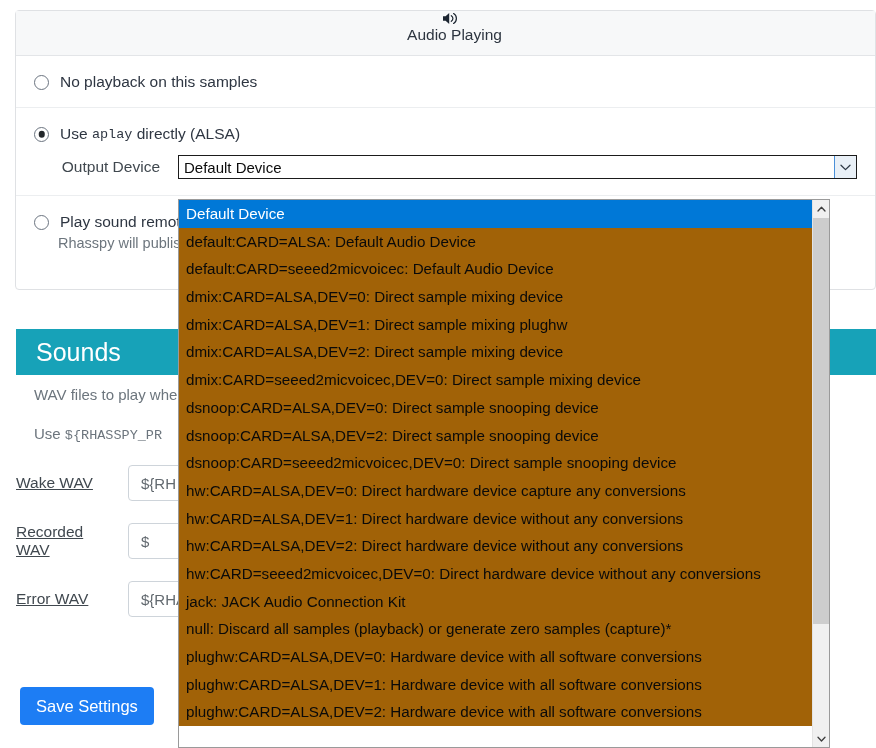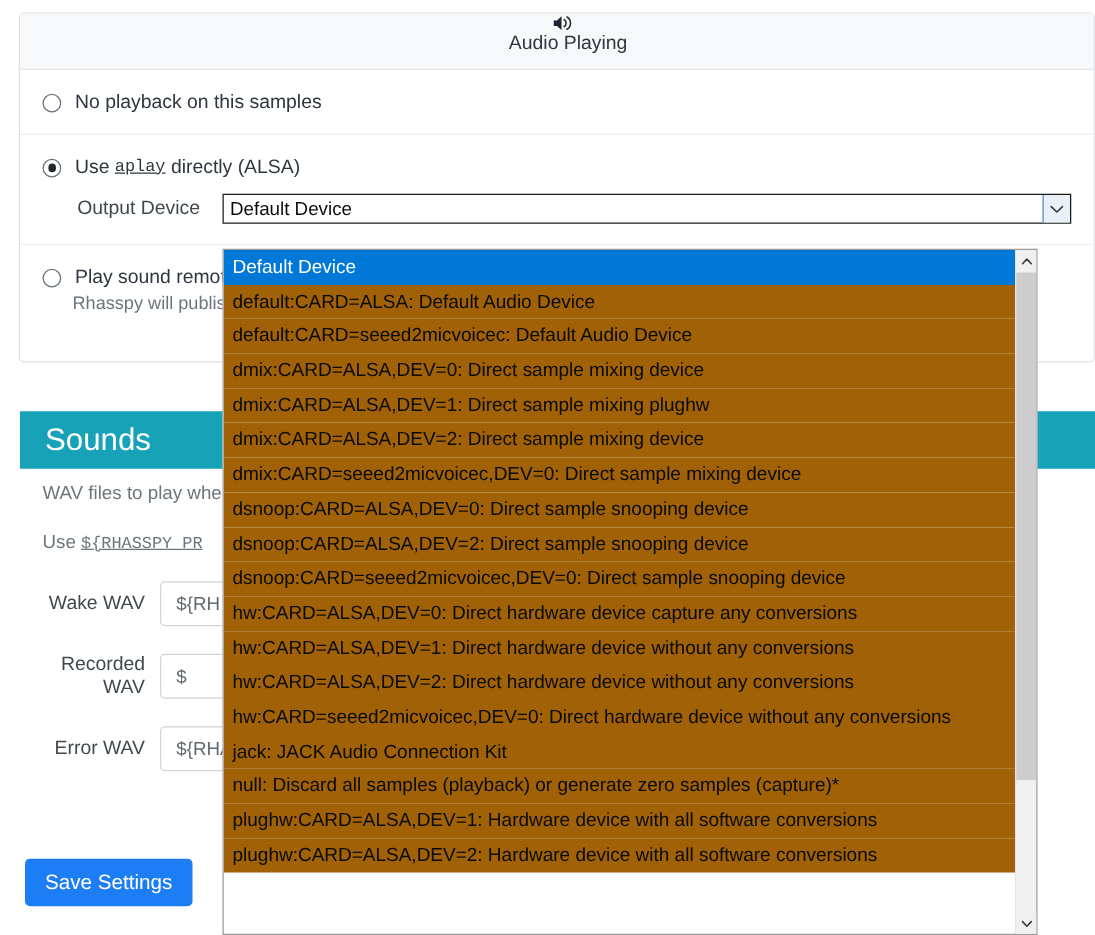--- a/index.html
+++ b/index.html
@@ -81,21 +81,20 @@
     position: absolute;
     left: 50%; top: 50%;
     transform: translate(-50%, -50%);
     width: 6.5px; height: 6.5px;
     border-radius: 50%;
     background: #23272b;
   }
   .mono {
     font-family: "Liberation Mono", monospace;
     font-size: 13.5px;
-    text-decoration: underline;
   }
   .helper {
     font-size: 14.5px;
     color: #6c757d;
     margin-top: 4px;
     margin-left: 24px;
   }
 
   .field-row {
     display: flex;
@@ -171,24 +170,25 @@
 
   .wav-row {
     display: flex;
     align-items: center;
     margin-top: 22px;
   }
   .wav-label {
     font-size: 15.5px;
     color: #40484f;
     width: 112px;
-    text-align: right;
+    text-align: left;
     padding-right: 12px;
     box-sizing: border-box;
     flex: 0 0 auto;
+    text-decoration: underline;
   }
   .wav-input {
     height: 36px;
     border: 1px solid #ced4da;
     border-radius: 4px;
     background: #fff;
     display: flex;
     align-items: center;
     padding-left: 12px;
     font-size: 15px;
@@ -395,20 +395,21 @@
         <div class="dd-option">dmix:CARD=seeed2micvoicec,DEV=0: Direct sample mixing device</div>
         <div class="dd-option">dsnoop:CARD=ALSA,DEV=0: Direct sample snooping device</div>
         <div class="dd-option">dsnoop:CARD=ALSA,DEV=2: Direct sample snooping device</div>
         <div class="dd-option">dsnoop:CARD=seeed2micvoicec,DEV=0: Direct sample snooping device</div>
         <div class="dd-option">hw:CARD=ALSA,DEV=0: Direct hardware device capture any conversions</div>
         <div class="dd-option">hw:CARD=ALSA,DEV=1: Direct hardware device without any conversions</div>
         <div class="dd-option">hw:CARD=ALSA,DEV=2: Direct hardware device without any conversions</div>
         <div class="dd-option">hw:CARD=seeed2micvoicec,DEV=0: Direct hardware device without any conversions</div>
         <div class="dd-option">jack: JACK Audio Connection Kit</div>
         <div class="dd-option">null: Discard all samples (playback) or generate zero samples (capture)*</div>
+        <div class="dd-option">plughw:CARD=ALSA,DEV=0: Hardware device with all software conversions</div>
         <div class="dd-option">plughw:CARD=ALSA,DEV=1: Hardware device with all software conversions</div>
         <div class="dd-option">plughw:CARD=ALSA,DEV=2: Hardware device with all software conversions</div>
       </div>
     <div class="dd-scroll">
       <div class="dd-scroll-btn up">
         <svg width="9" height="6" viewBox="0 0 9 6" aria-hidden="true">
           <path d="M1 5L4.5 1.3 8 5" stroke="#3c3c3c" stroke-width="1.3" fill="none" stroke-linecap="round" stroke-linejoin="round"></path>
         </svg>
       </div>
       <div class="dd-scroll-thumb"></div>

